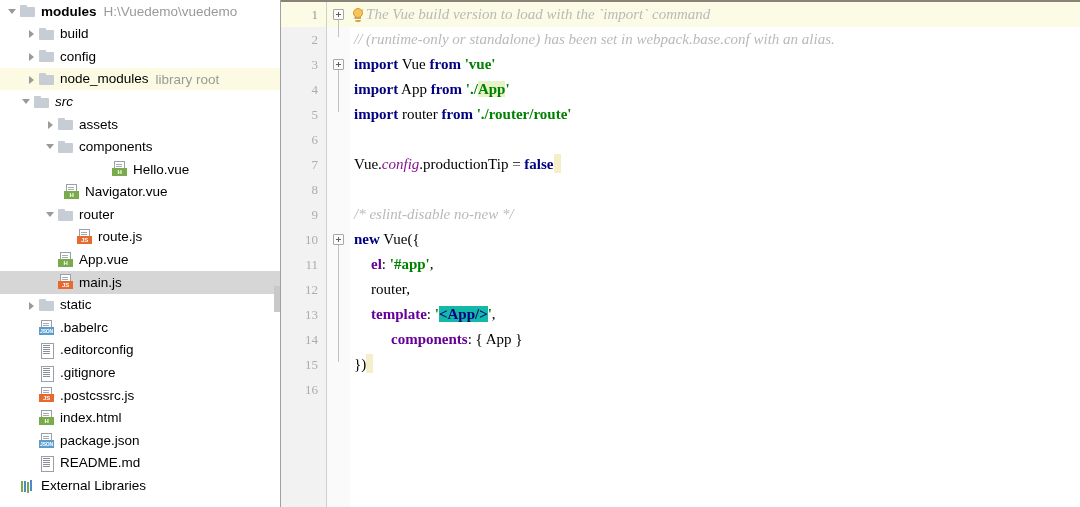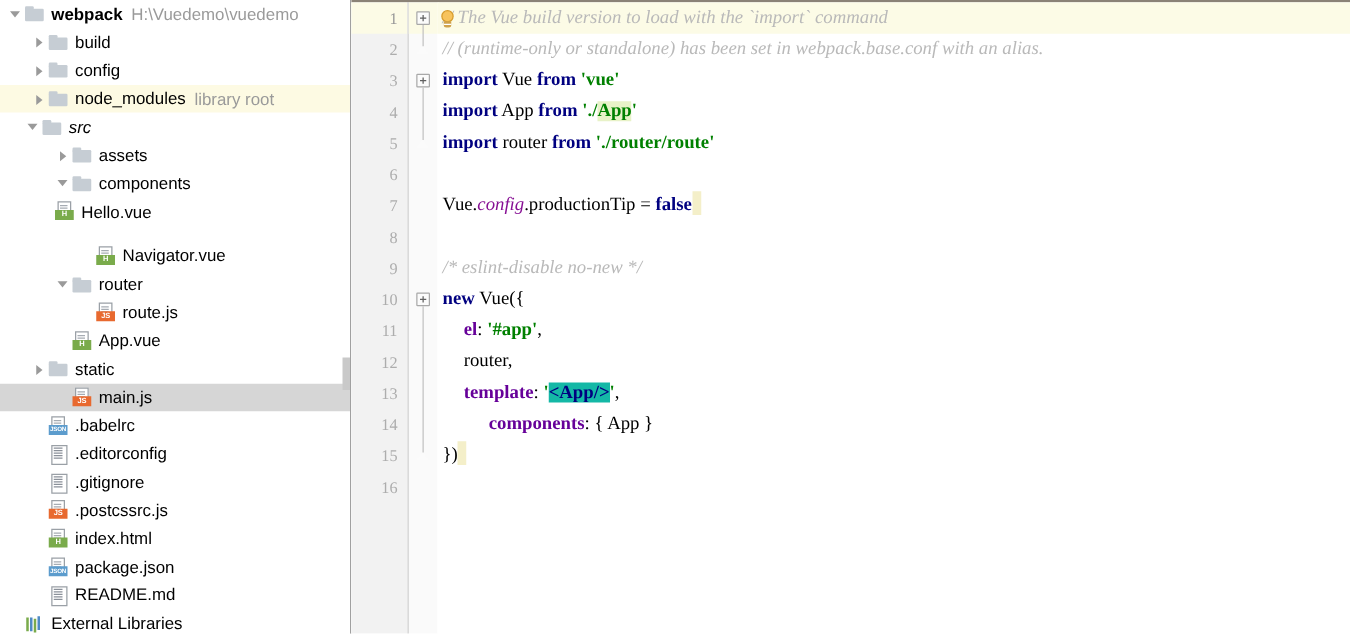--- a/index.html
+++ b/index.html
@@ -224,21 +224,21 @@
 </head>
 <body>
 
 <div id="app">
 
   <div class="tree-pane">
     <div id="tree-rows">
         <div class="tree-row" style="padding-left: 6px;">
           <span class="twisty open"></span>
           <span class="ic ic-folder"></span>
-          <span class="lbl bold">webpack</span>
+          <span class="lbl bold">modules</span>
           <span class="sub">H:\Vuedemo\vuedemo</span>
         </div>
         <div class="tree-row" style="padding-left: 25px;">
           <span class="twisty closed"></span>
           <span class="ic ic-folder"></span>
           <span class="lbl">build</span>
         </div>
         <div class="tree-row" style="padding-left: 25px;">
           <span class="twisty closed"></span>
           <span class="ic ic-folder"></span>
@@ -258,29 +258,29 @@
         <div class="tree-row" style="padding-left: 44px; text-align: center;">
           <span class="twisty closed"></span>
           <span class="ic ic-folder"></span>
           <span class="lbl">assets</span>
         </div>
         <div class="tree-row" style="padding-left: 44px;">
           <span class="twisty open"></span>
           <span class="ic ic-folder"></span>
           <span class="lbl">components</span>
         </div>
-        <div class="tree-row" style="padding-left: 30px;">
+        <div class="tree-row" style="padding-left: 98px;">
           <span class="twisty"></span>
           <span class="ic ic-badge">
             <span class="pg"></span>
             <span class="bd bd-vue">H</span>
           </span>
           <span class="lbl">Hello.vue</span>
         </div>
-        <div class="tree-row" style="padding-left: 63px; margin-top: 13px;">
+        <div class="tree-row" style="padding-left: 50px;">
           <span class="twisty"></span>
           <span class="ic ic-badge">
             <span class="pg"></span>
             <span class="bd bd-vue">H</span>
           </span>
           <span class="lbl">Navigator.vue</span>
         </div>
         <div class="tree-row" style="padding-left: 44px;">
           <span class="twisty open"></span>
           <span class="ic ic-folder"></span>
@@ -295,32 +295,32 @@
           <span class="lbl">route.js</span>
         </div>
         <div class="tree-row" style="padding-left: 44px;">
           <span class="twisty"></span>
           <span class="ic ic-badge">
             <span class="pg"></span>
             <span class="bd bd-vue">H</span>
           </span>
           <span class="lbl">App.vue</span>
         </div>
+        <div class="tree-row sel" style="padding-left: 44px;">
+          <span class="twisty"></span>
+          <span class="ic ic-badge">
+            <span class="pg"></span>
+            <span class="bd bd-js">JS</span>
+          </span>
+          <span class="lbl">main.js</span>
+        </div>
         <div class="tree-row" style="padding-left: 25px;">
           <span class="twisty closed"></span>
           <span class="ic ic-folder"></span>
           <span class="lbl">static</span>
-        </div>
-        <div class="tree-row sel" style="padding-left: 44px;">
-          <span class="twisty"></span>
-          <span class="ic ic-badge">
-            <span class="pg"></span>
-            <span class="bd bd-js">JS</span>
-          </span>
-          <span class="lbl">main.js</span>
         </div>
         <div class="tree-row" style="padding-left: 25px;">
           <span class="twisty"></span>
           <span class="ic ic-badge">
             <span class="pg"></span>
             <span class="bd bd-json" style="font-size: 5px;">JSON</span>
           </span>
           <span class="lbl">.babelrc</span>
         </div>
         <div class="tree-row" style="padding-left: 25px;">

